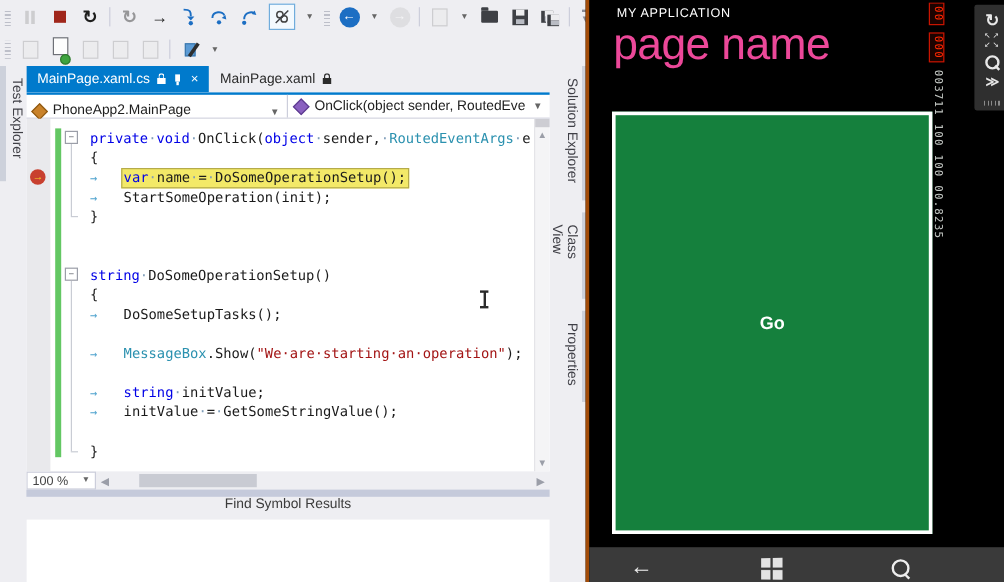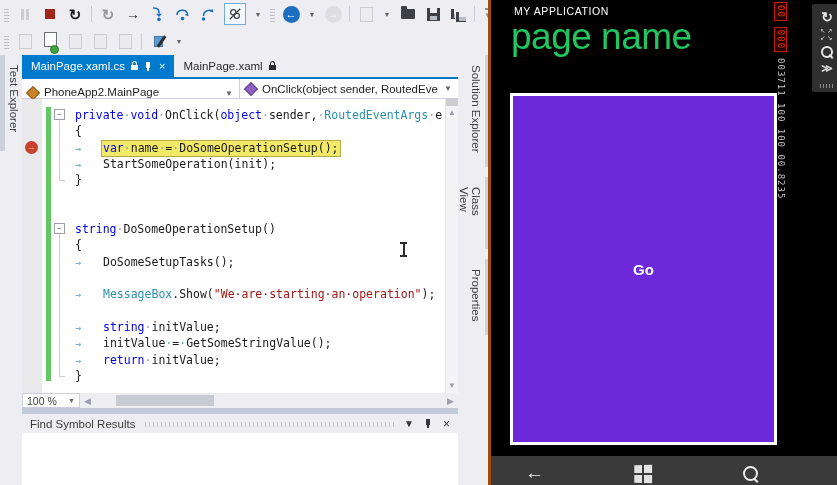--- a/index.html
+++ b/index.html
@@ -80,39 +80,39 @@
   #ebottom{left:22px;top:393px;width:436px;height:15px;background:#EEEEF2;display:flex;align-items:center;}
   #zoomcombo{width:58px;height:15px;background:#fff;border:1px solid #CCCEDB;box-sizing:border-box;
              font-size:10.5px;color:#444;display:flex;align-items:center;padding:0 4px;gap:8px;}
   #zoomcombo .dda{margin-left:auto;font-size:7px;color:#666;}
   .harrow{color:#9B9EA8;font-size:9px;padding:0 4px;}
   #htrack{flex:1;height:15px;position:relative;}
   #hthumb{position:absolute;left:21px;top:2px;width:98px;height:11px;background:#C9CBD3;}
   
   #vsplit{left:0;top:408px;width:458px;height:6px;background:#C5CADB;}
   #findhdr{left:22px;top:414px;width:436px;height:19px;display:flex;align-items:center;font-size:11.5px;color:#3B3B3B;
-           padding:0 8px;box-sizing:border-box;gap:10px;}
+           padding:0 8px;box-sizing:border-box;gap:10px;flex-direction:column;}
   #finddots{flex:1;height:5px;background:repeating-linear-gradient(90deg,#C3C7D4 0 1px,transparent 1px 4px);margin-top:2px;}
   .hdric{color:#33363E;font-size:10px;line-height:1;}
   #findbody{left:22px;top:433px;width:436px;height:52px;background:#fff;}
   
   .railtab{writing-mode:vertical-rl;font-size:11.5px;color:#3F3F46;padding:10px 3px;box-sizing:border-box;}
   #lrail{left:0;top:55px;width:22px;height:430px;background:#EEEEF2;}
   #lrail .railtab{border-left:5px solid #CDD1DB;height:96px;}
   #rrail{left:460px;top:55px;width:30px;height:430px;background:#EEEEF2;display:flex;flex-direction:column;gap:10px;}
   #rrail .railtab{border-right:5px solid #CDD1DB;width:100%;}
   
   #ibeam{left:399px;top:242px;width:9px;height:15px;}
   #ibeam i{position:absolute;background:#2B2B2B;}
   #ibeam .v{left:4px;top:1px;width:1.6px;height:13px;}
   #ibeam .c1{left:1px;top:0;width:7px;height:1.6px;} #ibeam .c2{left:1px;bottom:0;width:7px;height:1.6px;}
   
   #emu{left:488px;top:0;width:349px;height:485px;background:#000;border-left:3px solid #A24B08;box-sizing:border-box;}
   #apptitle{left:23px;top:5px;color:#FFF;font-size:10.5px;letter-spacing:.6px;}
-  #pagename{left:20px;top:16px;color:#22c55e;font-size:37px;font-weight:300;letter-spacing:-.5px;}
+  #pagename{left:20px;top:16px;color:#ec4899;font-size:37px;font-weight:300;letter-spacing:-.5px;}
   #gobtn{left:19px;top:93px;width:267px;height:352px;box-sizing:border-box;border:3px solid #FFF;
          display:flex;align-items:center;justify-content:center;}
   #gobtn span{color:#FFF;font-size:15px;font-weight:700;}
   #ctr{left:281px;top:2px;width:18px;height:378px;overflow:hidden;}
   #ctrin{position:absolute;left:18px;top:0;width:378px;height:18px;transform-origin:0 0;transform:rotate(90deg);
          display:flex;align-items:center;gap:6px;font-family:"DejaVu Sans Mono","Liberation Mono",monospace;
          font-size:9px;letter-spacing:1px;}
   .cbox{border:1px solid #C81400;color:#FF2800;background:#1C0300;padding:0 2px;line-height:11px;}
   .cval{color:#C2C6C2;}
   #emunav{left:0;top:456px;width:346px;height:29px;}
@@ -283,21 +283,20 @@
         <div class="cl" style="top: 81.5px;"></div>
         <div class="cl" style="top: 97.8px;"></div>
         <div class="cl" style="top: 114.1px;"><span class="tk-k">string</span><span class="tk-w">·</span><span class="tk-p">DoSomeOperationSetup()</span></div>
         <div class="cl" style="top: 130.4px;"><span class="tk-p">{</span></div>
         <div class="cl" style="top: 146.7px;"><span class="tabg">→</span><span class="tk-p">DoSomeSetupTasks();</span></div>
         <div class="cl" style="top: 163px;"></div>
         <div class="cl" style="top: 179.3px;"><span class="tabg">→</span><span class="tk-t">MessageBox</span><span class="tk-p">.Show(</span><span class="tk-s">"We·are·starting·an·operation"</span><span class="tk-p">);</span></div>
         <div class="cl" style="top: 195.6px;"></div>
         <div class="cl" style="top: 211.9px;"><span class="tabg">→</span><span class="tk-k">string</span><span class="tk-w">·</span><span class="tk-p">initValue;</span></div>
         <div class="cl" style="top: 228.2px;"><span class="tabg">→</span><span class="tk-p">initValue</span><span class="tk-w">·</span><span class="tk-p">=</span><span class="tk-w">·</span><span class="tk-p">GetSomeStringValue();</span></div>
-        <div class="cl" style="top: 244.5px;"><span class="tabg">→</span><span class="tk-k">return</span><span class="tk-w">·</span><span class="tk-p">initValue;</span></div>
         <div class="cl" style="top: 260.8px;"><span class="tk-p">}</span></div>
       </div>
     <div id="vscroll" class="abs">
       <div class="vsgrip"></div>
       <div class="sarrow" style="top:9px;">▲</div>
       <div class="sarrow" style="bottom:3px;">▼</div>
     </div>
   </div>
 
   <div id="ebottom" class="abs">
@@ -335,21 +334,21 @@
   <div id="ibeam" class="abs">
       <i class="v"></i>
       <i class="c1"></i>
       <i class="c2"></i>
     </div>
 </div>
 
 <div id="emu" class="abs" style="border-left-color: rgb(162, 75, 8);">
   <div id="apptitle" class="abs">MY APPLICATION</div>
   <div id="pagename" class="abs">page name</div>
-  <div id="gobtn" class="abs" style="background: #6d28d9;">
+  <div id="gobtn" class="abs" style="background: #15803d;">
     <span>Go</span>
   </div>
   <div id="ctr" class="abs">
       <div id="ctrin">
         <span class="cbox">00</span>
         <span class="cbox">000</span>
         <span class="cval">003711 100 100 00.8235</span>
       </div>
     </div>
   <div id="emunav" class="abs" style="background: rgb(58, 58, 58);">

